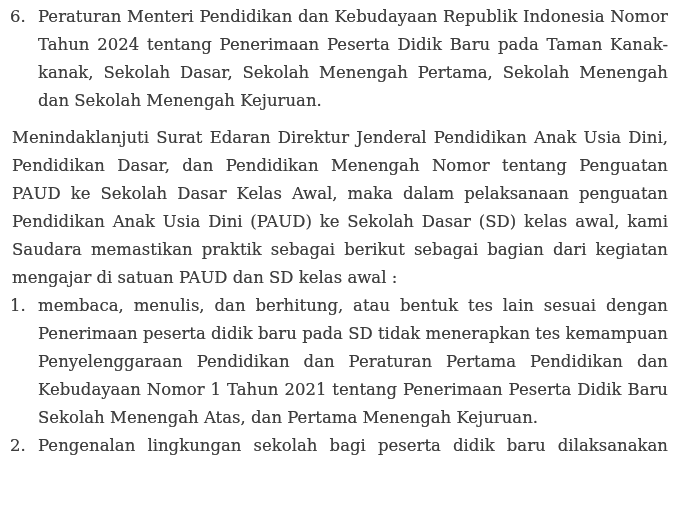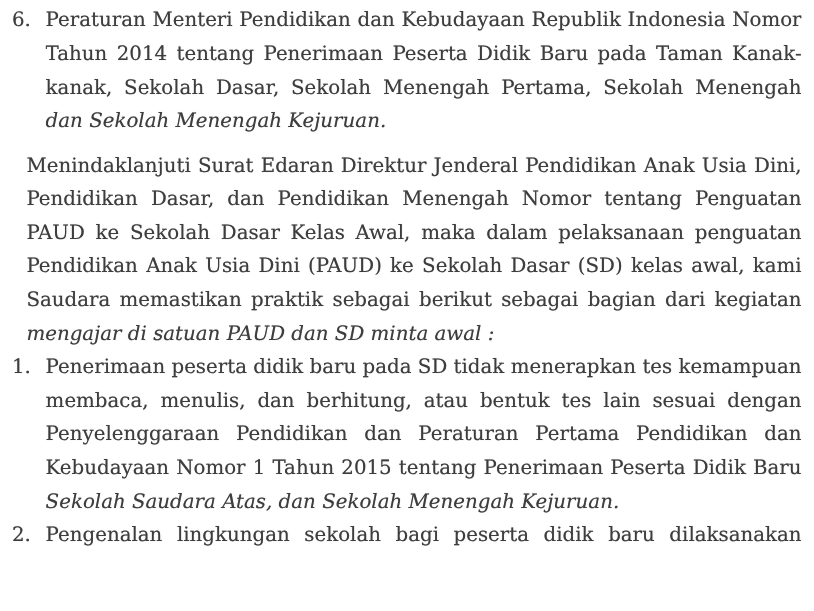--- a/index.html
+++ b/index.html
@@ -40,59 +40,58 @@
   .line {
     height: 28px;
     line-height: 28px;
     overflow: hidden;
     text-align: justify;
     text-align-last: justify;
     text-justify: inter-word;
   }
   .line.flush {
     text-align-last: left;
-    font-style: italic;
   }
   .paragraph {
     margin-top: 9px;
-    margin-left: 12px;
+    margin-left: 2px;
   }
 </style>
 </head>
 <body>
 
 <div class="page">
 
   <div class="block">
     <div class="num-col">6.</div>
     <div class="lines-col">
       <div class="line">Peraturan Menteri Pendidikan dan Kebudayaan Republik Indonesia Nomor 1</div>
-      <div class="line">Tahun 2014 tentang Penerimaan Peserta Didik Baru pada Taman Kanak-</div>
+      <div class="line">Tahun 2024 tentang Penerimaan Peserta Didik Baru pada Taman Kanak-</div>
       <div class="line">kanak, Sekolah Dasar, Sekolah Menengah Pertama, Sekolah Menengah Atas,</div>
       <div class="line flush">dan Sekolah Menengah Kejuruan.</div>
     </div>
   </div>
 
   <div class="paragraph">
     <div class="line">Menindaklanjuti Surat Edaran Direktur Jenderal Pendidikan Anak Usia Dini,</div>
     <div class="line">Pendidikan Dasar, dan Pendidikan Menengah Nomor tentang Penguatan Transisi</div>
     <div class="line">PAUD ke Sekolah Dasar Kelas Awal, maka dalam pelaksanaan penguatan Transisi</div>
     <div class="line">Pendidikan Anak Usia Dini (PAUD) ke Sekolah Dasar (SD) kelas awal, kami minta</div>
     <div class="line">Saudara memastikan praktik sebagai berikut sebagai bagian dari kegiatan belajar</div>
-    <div class="line flush">mengajar di satuan PAUD dan SD minta awal :</div>
+    <div class="line flush">mengajar di satuan PAUD dan SD kelas awal :</div>
   </div>
 
   <div class="block">
     <div class="num-col">1.</div>
     <div class="lines-col">
+      <div class="line">membaca, menulis, dan berhitung, atau bentuk tes lain sesuai dengan</div>
       <div class="line">Penerimaan peserta didik baru pada SD tidak menerapkan tes kemampuan</div>
-      <div class="line">membaca, menulis, dan berhitung, atau bentuk tes lain sesuai dengan</div>
       <div class="line">Penyelenggaraan Pendidikan dan Peraturan Pertama Pendidikan dan</div>
-      <div class="line">Kebudayaan Nomor 1 Tahun 2015 tentang Penerimaan Peserta Didik Baru</div>
-      <div class="line flush">Sekolah Saudara Atas, dan Sekolah Menengah Kejuruan.</div>
+      <div class="line">Kebudayaan Nomor 1 Tahun 2021 tentang Penerimaan Peserta Didik Baru</div>
+      <div class="line flush">Sekolah Menengah Atas, dan Pertama Menengah Kejuruan.</div>
     </div>
   </div>
 
   <div class="block">
     <div class="num-col">2.</div>
     <div class="lines-col">
       <div class="line">Pengenalan lingkungan sekolah bagi peserta didik baru dilaksanakan mengacu</div>
     </div>
   </div>
 

